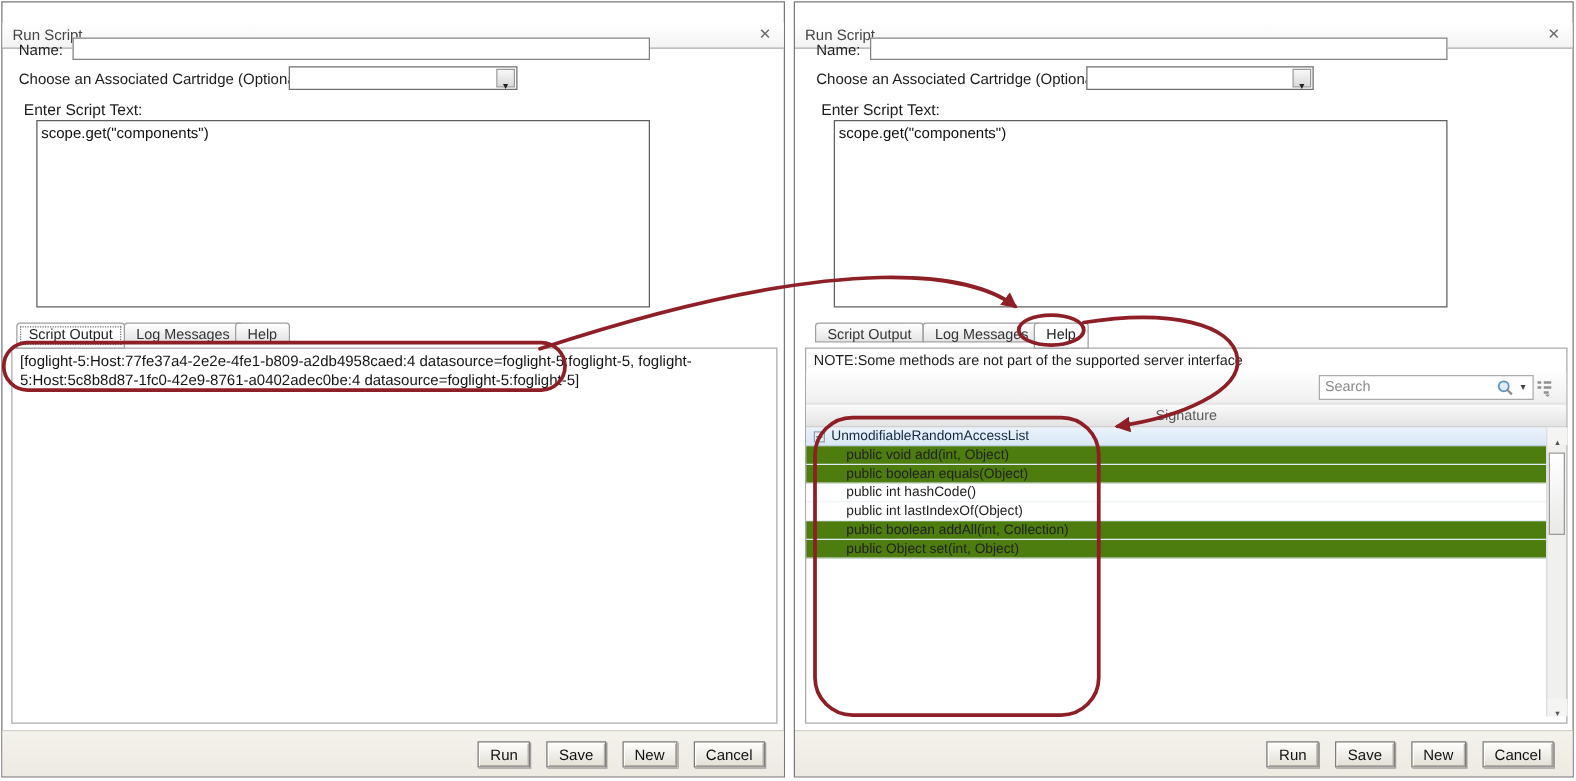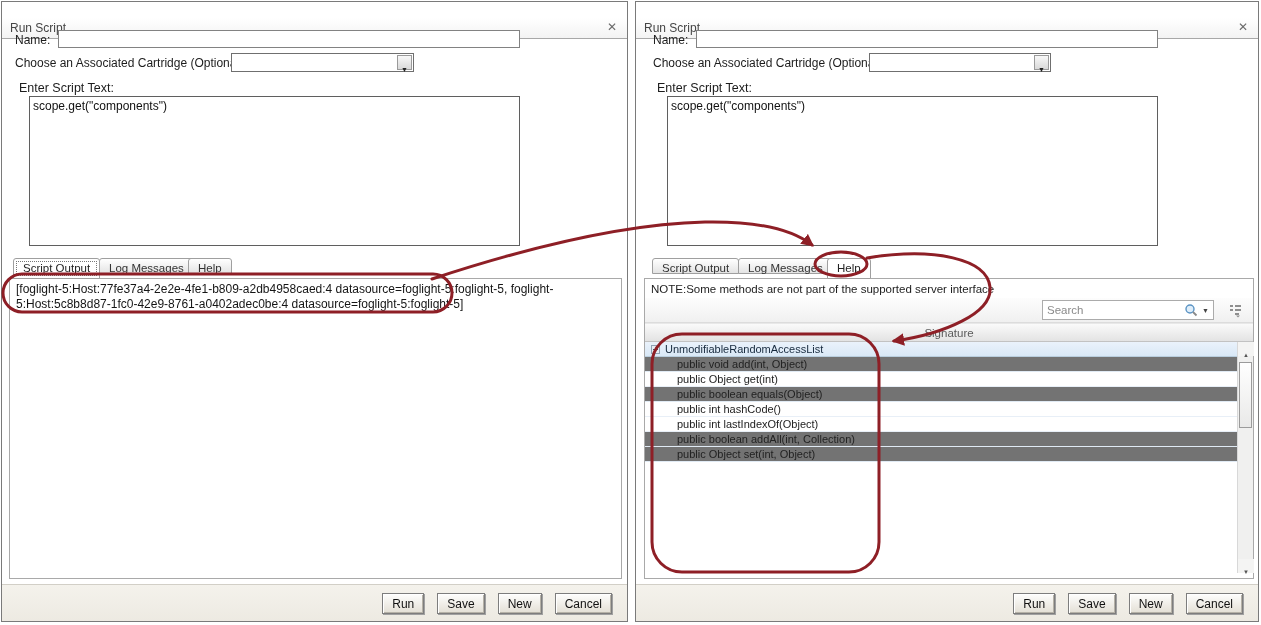--- a/index.html
+++ b/index.html
@@ -39,37 +39,37 @@
   .tab.focused { outline:1px dotted #777; outline-offset:-4px; }
 
   .panel { position:absolute; background:#fff; border:1px solid #a9a9a9; z-index:2; }
 
   .outtext { padding:3px 6px; font-size:12px; color:#151515; line-height:15px; max-width:560px; }
 
   .noteline { padding:4px 6px 2px 6px; font-size:11.5px; color:#1d1d1d; }
 
   .toolbar { position:absolute; left:0; right:0; top:19px; height:25px;
              background:linear-gradient(#fdfdfd,#f0f0f0); border-bottom:1px solid #dcdcdc;
-             display:flex; align-items:center; justify-content:flex-end; gap:13px; padding-right:10px; }
+             display:flex; align-items:center; justify-content:flex-end; padding-right:10px; }
   .searchbox { width:172px; height:20px; background:#fff; border:1px solid #ababab;
                display:flex; align-items:center; padding:0 4px; }
   .searchbox input { flex:1; border:none; outline:none; font-size:11.5px; color:#333;
                      font-family:"Liberation Sans", sans-serif; min-width:0; }
   .searchbox input::placeholder { color:#8a8a8a; }
   .sb-arrow { font-size:7px; color:#444; margin-left:4px; cursor:pointer; }
 
   .thead { position:absolute; left:0; right:0; top:44px; height:19px;
            background:linear-gradient(#fafafa,#e3e3e3); border-bottom:1px solid #c2c2c2;
            border-top:1px solid #e8e8e8; text-align:center; font-size:11.5px; color:#5a5a5a;
            padding-top:3px; }
 
   .tbl { position:absolute; left:0; right:16px; top:63px; }
   .trow { height:15px; font-size:11px; color:#222; display:flex; align-items:center;
           padding-left:32px; background:#fff; border-bottom:1px solid #e8eff7; cursor:default; }
-  .trow.alt { background:#737373; border-bottom:1px solid #e0eaf4; }
+  .trow.alt { background:#4d7c0f; border-bottom:1px solid #e0eaf4; }
   .trow.group { background:linear-gradient(#eaf2fb,#d9e8f6); border-bottom:1px solid #b9cede;
                 padding-left:6px; color:#16293d; }
   .minus-ic { width:9px; height:9px; border:1px solid #8fa1b3; background:#e7edf3; margin-right:5px;
               position:relative; flex:0 0 auto; cursor:pointer; }
   .minus-ic::after { content:""; position:absolute; left:1px; right:1px; top:3px; height:1px; background:#41576d; }
 
   .vscroll { position:absolute; right:0; top:63px; width:16px; height:231px;
              background:#f0f0ef; border-left:1px solid #d8d8d8; }
   .sc-btn { position:absolute; left:0; width:16px; height:14px; background:#f4f4f3;
             text-align:center; cursor:pointer; }
@@ -179,23 +179,20 @@
     <div class="thead">Signature</div>
 
     <div class="tbl">
       <div class="trow group">
         <span class="minus-ic"></span>
         <span>UnmodifiableRandomAccessList</span>
       </div>
       <div class="trow alt">
           <span>public void add(int, Object)</span>
         </div>
-      <div class="trow">
-          <span>public Object get(int)</span>
-        </div>
       <div class="trow alt">
           <span>public boolean equals(Object)</span>
         </div>
       <div class="trow">
           <span>public int hashCode()</span>
         </div>
       <div class="trow">
           <span>public int lastIndexOf(Object)</span>
         </div>
       <div class="trow alt">

